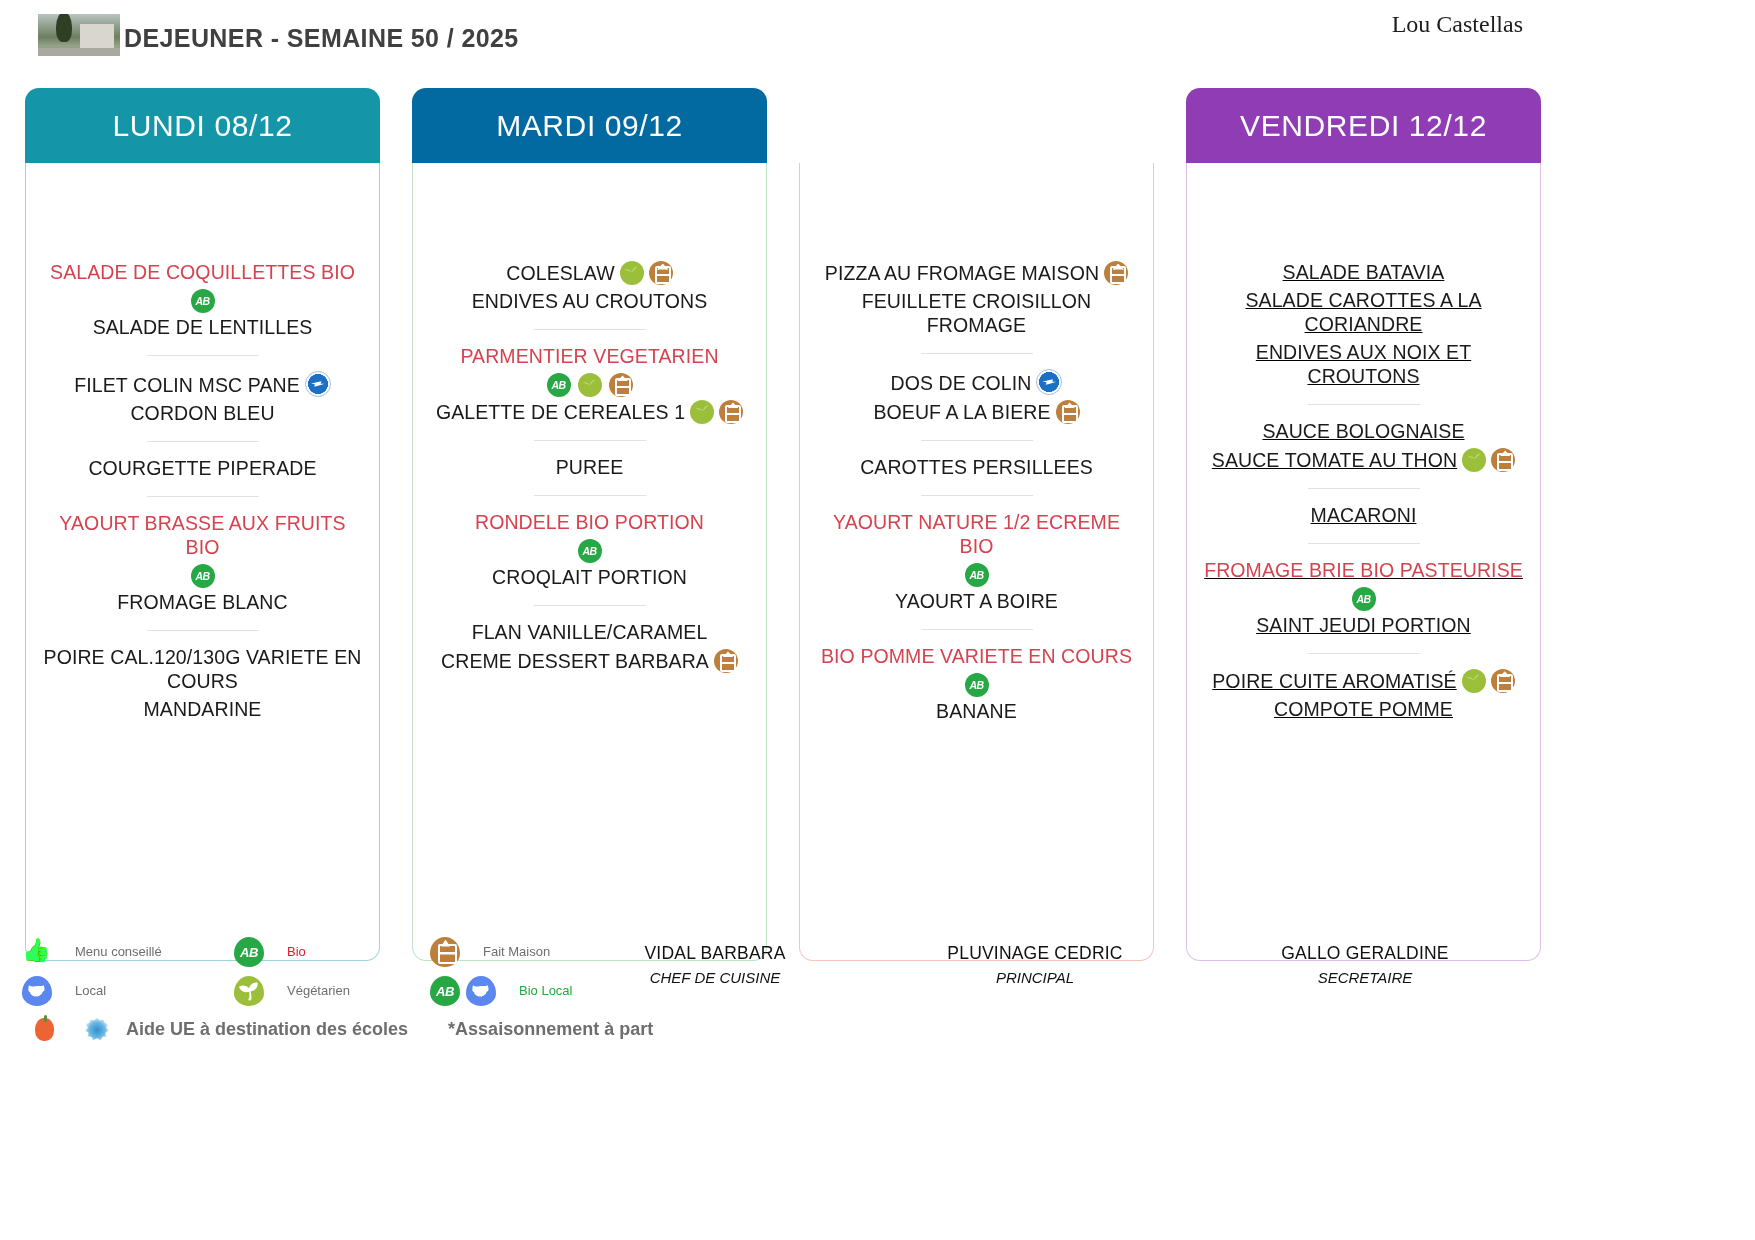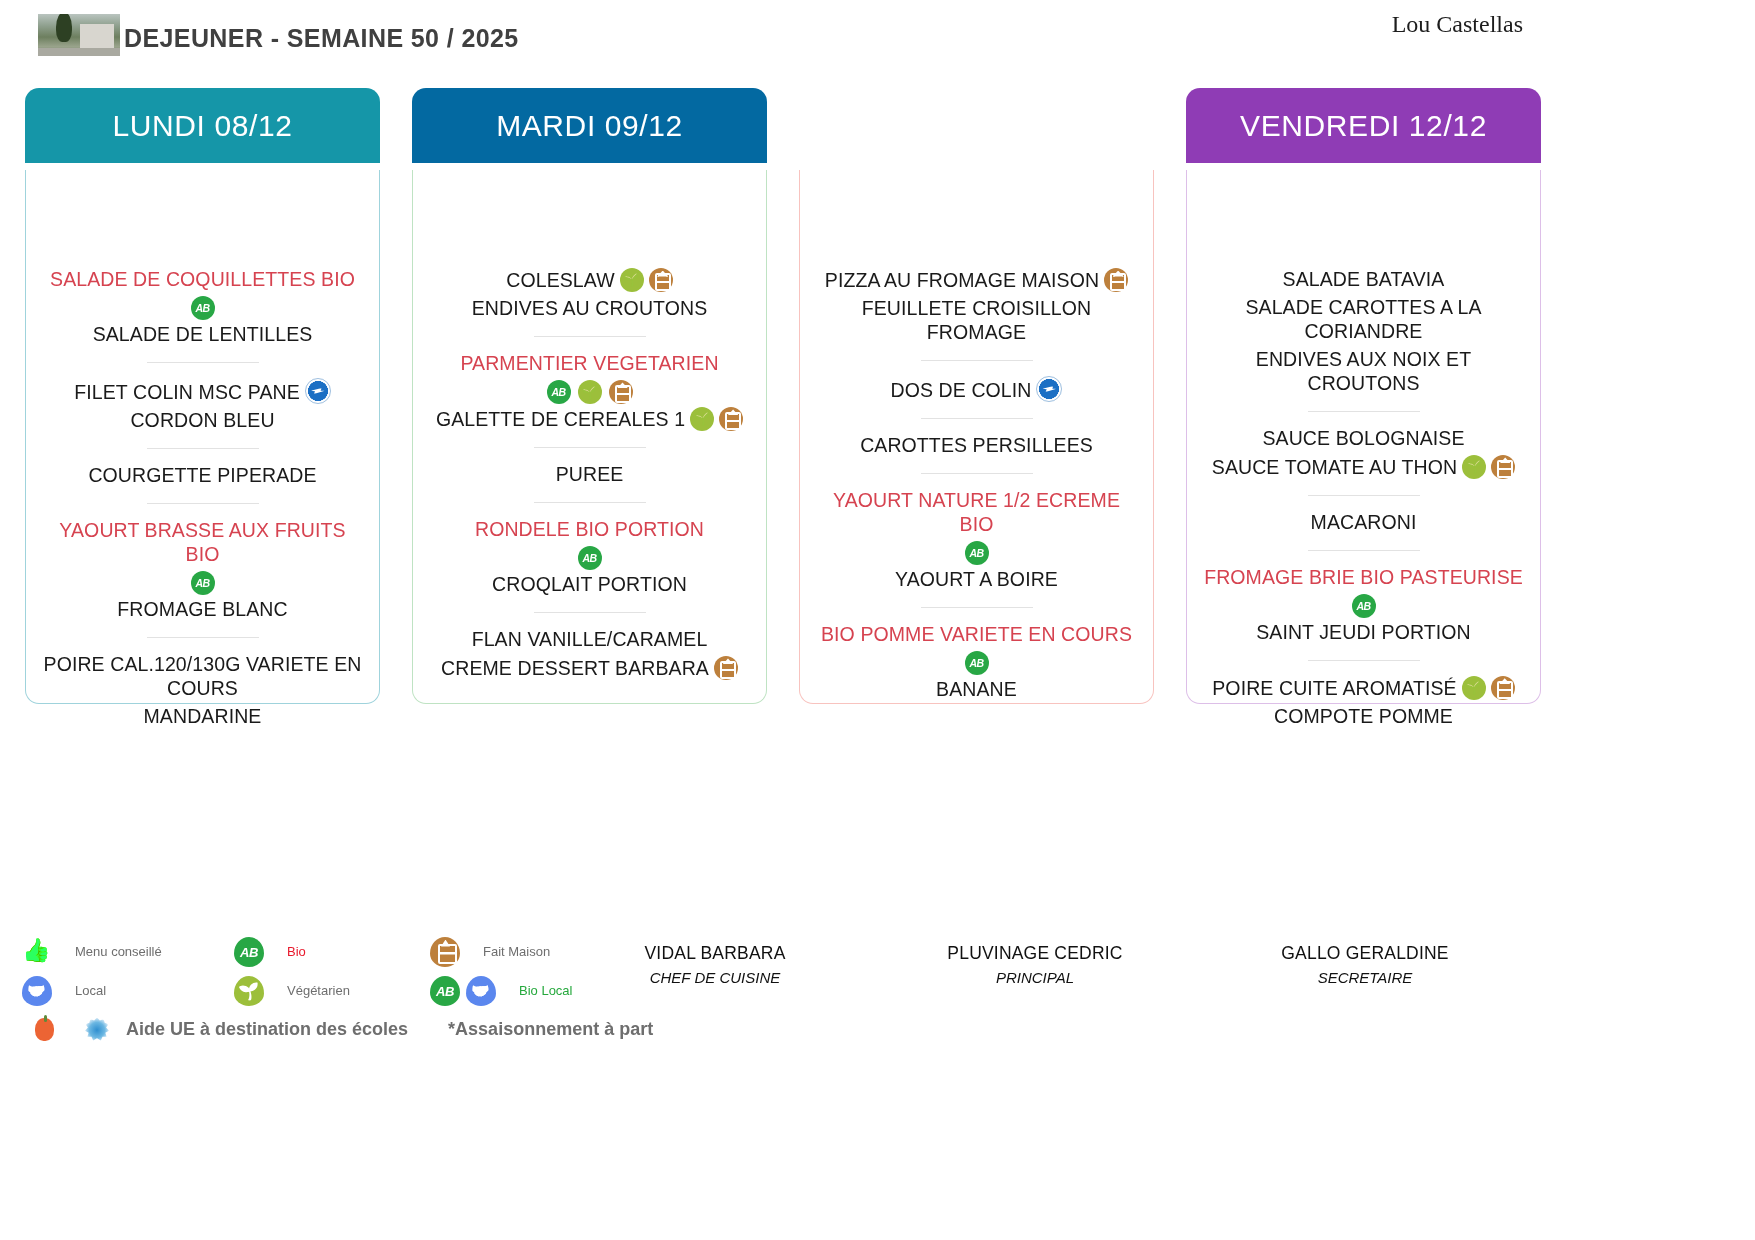--- a/index.html
+++ b/index.html
@@ -20,21 +20,21 @@
   .school-name{position:absolute;right:232px;top:11px;font-family:"Liberation Serif",serif;
     font-size:24px;color:#1d1d1d;white-space:nowrap;}
 
   
   .cards{position:absolute;left:0;top:88px;width:1755px;height:838px;}
   .card{position:absolute;top:0;width:355px;height:833px;border-radius:14px;background:#fff;
     box-sizing:border-box;}
   .card .band{position:absolute;left:0;top:0;width:100%;height:75px;border-radius:14px 14px 0 0;
     display:flex;align-items:center;justify-content:center;}
   .card .band span{color:#fff;font-size:30px;letter-spacing:.6px;}
-  .card .body{position:absolute;left:0;top:82px;width:100%;height:534px;
+  .card .body{position:absolute;left:0;top:75px;width:100%;height:798px;
     border-radius:0 0 14px 14px;box-sizing:border-box;
     border-left:1px solid;border-right:1px solid;border-bottom:1px solid;
     display:flex;flex-direction:column;justify-content:flex-start;
     padding:0 16px;}
 
   .menu-inner{width:100%;padding-top:96px;}
 
   .sec{width:100%;}
   .sep{width:112px;height:1px;background:#e2e2e2;margin:13px auto;}
   .dish{text-align:center;font-size:19.5px;color:#1a1a1a;line-height:1.23;
@@ -71,21 +71,21 @@
   #card-lundi .band{background:#1596a8;}
   #card-lundi .body{border-color:#9fd3dc;}
   #card-mardi{left:412px;}
   #card-mardi .band{background:#0369a1;}
   #card-mardi .body{border-color:#bfe3c3;}
   #card-jeudi{left:799px;}
   #card-jeudi .band{background:#fb3b2e;}
   #card-jeudi .body{border-color:#f8c3bf;}
   #card-vendredi{left:1186px;}
   #card-vendredi .band{background:#8f3cb5;}
-  #card-vendredi .body{border-color:#ddbfe8;}
+  #card-vendredi .body{border-color:#ddbfe8;text-decoration:underline;}
 
   
   .legend{position:absolute;left:22px;top:932px;width:640px;}
   .lg-row{display:flex;align-items:center;height:39px;}
   .lg-item{display:flex;align-items:center;}
   .lg-label{font-size:13px;font-weight:normal;color:#6e6e6e;margin-left:23px;white-space:nowrap;}
   .lg-label.bio{color:#e8192c;}
   .lg-label.biolocal{color:#25a83c;}
   .lg-ico{width:30px;height:30px;position:relative;flex:0 0 auto;}
 
@@ -231,20 +231,21 @@
     <div class="card" id="card-jeudi">
       <div class="body">
         <div class="menu-inner">
             <div class="sec">
               <div class="dish"><span class="txt">PIZZA AU FROMAGE MAISON</span><span class="ic ic-maison"></span></div>
               <div class="dish"><span class="txt">FEUILLETE CROISILLON FROMAGE</span></div>
             </div>
             <div class="sep"></div>
             <div class="sec">
               <div class="dish"><span class="txt">DOS DE COLIN</span><span class="ic ic-msc"></span></div>
+              <div class="dish"><span class="txt">BOEUF A LA BIERE</span><span class="ic ic-maison"></span></div>
             </div>
             <div class="sep"></div>
             <div class="sec">
               <div class="dish"><span class="txt">CAROTTES PERSILLEES</span></div>
             </div>
             <div class="sep"></div>
             <div class="sec">
               <div class="dish reco"><span class="txt">YAOURT NATURE 1/2 ECREME BIO</span></div>
               <div class="icons-row">
                 <span class="ic blk ic-ab"></span>

